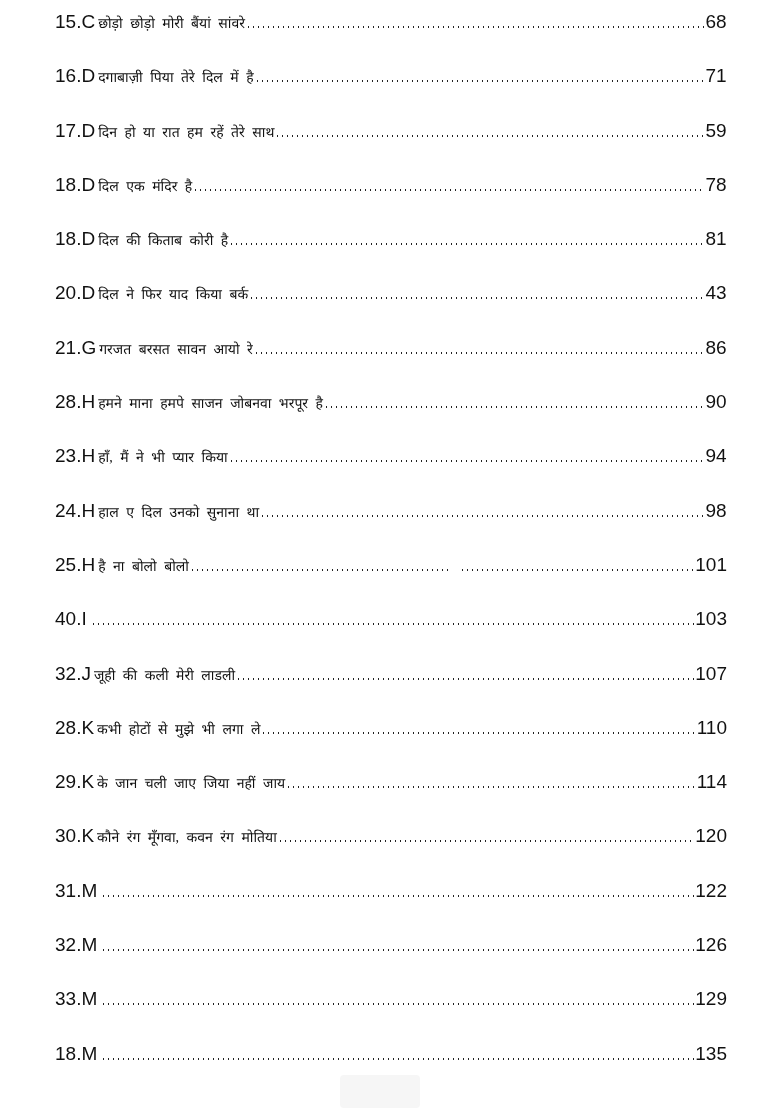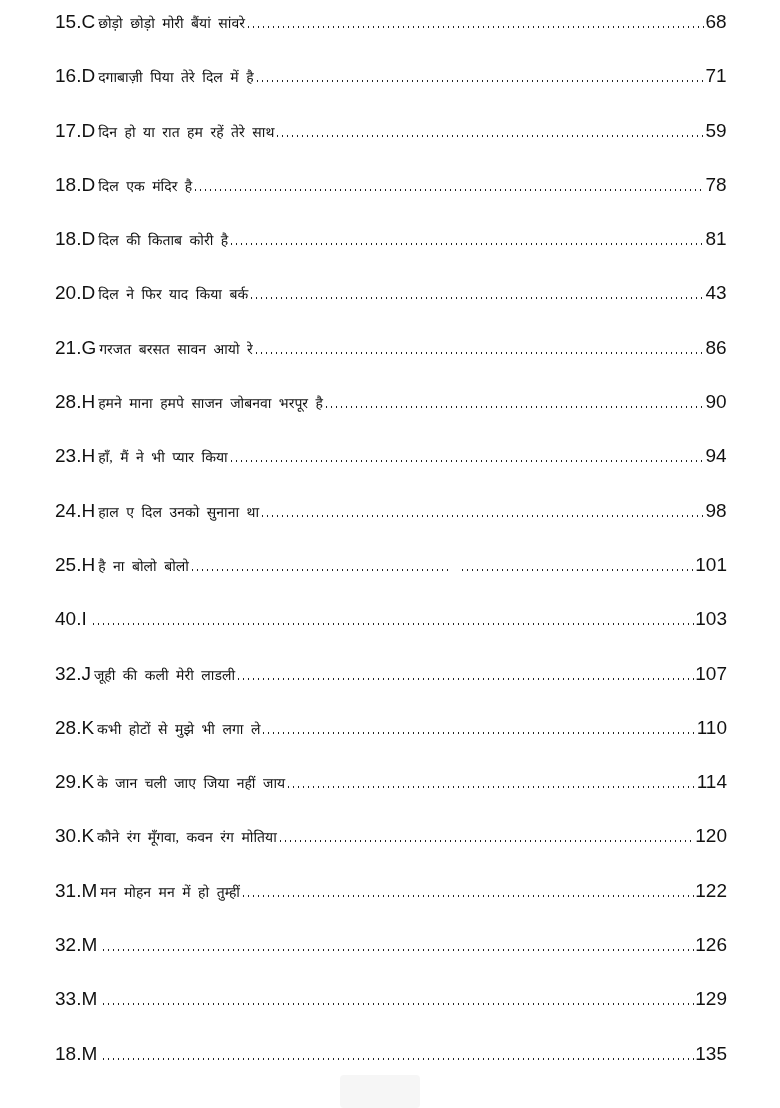--- a/index.html
+++ b/index.html
@@ -194,21 +194,20 @@
   <div class="toc-row">
     <span class="num">30.</span>
     <span class="letter">K</span>
     <span class="title">कौने रंग मूँगवा, कवन रंग मोतिया</span>
     <span class="leader"></span>
     <span class="page">120</span>
   </div>
   <div class="toc-row">
     <span class="num">31.</span>
     <span class="letter">M</span>
-    <span class="title">मन मोहन मन में हो तुम्हीं</span>
     <span class="leader"></span>
     <span class="page">122</span>
   </div>
   <div class="toc-row">
     <span class="num">32.</span>
     <span class="letter">M</span>
     <span class="leader"></span>
     <span class="page">126</span>
   </div>
   <div class="toc-row">

